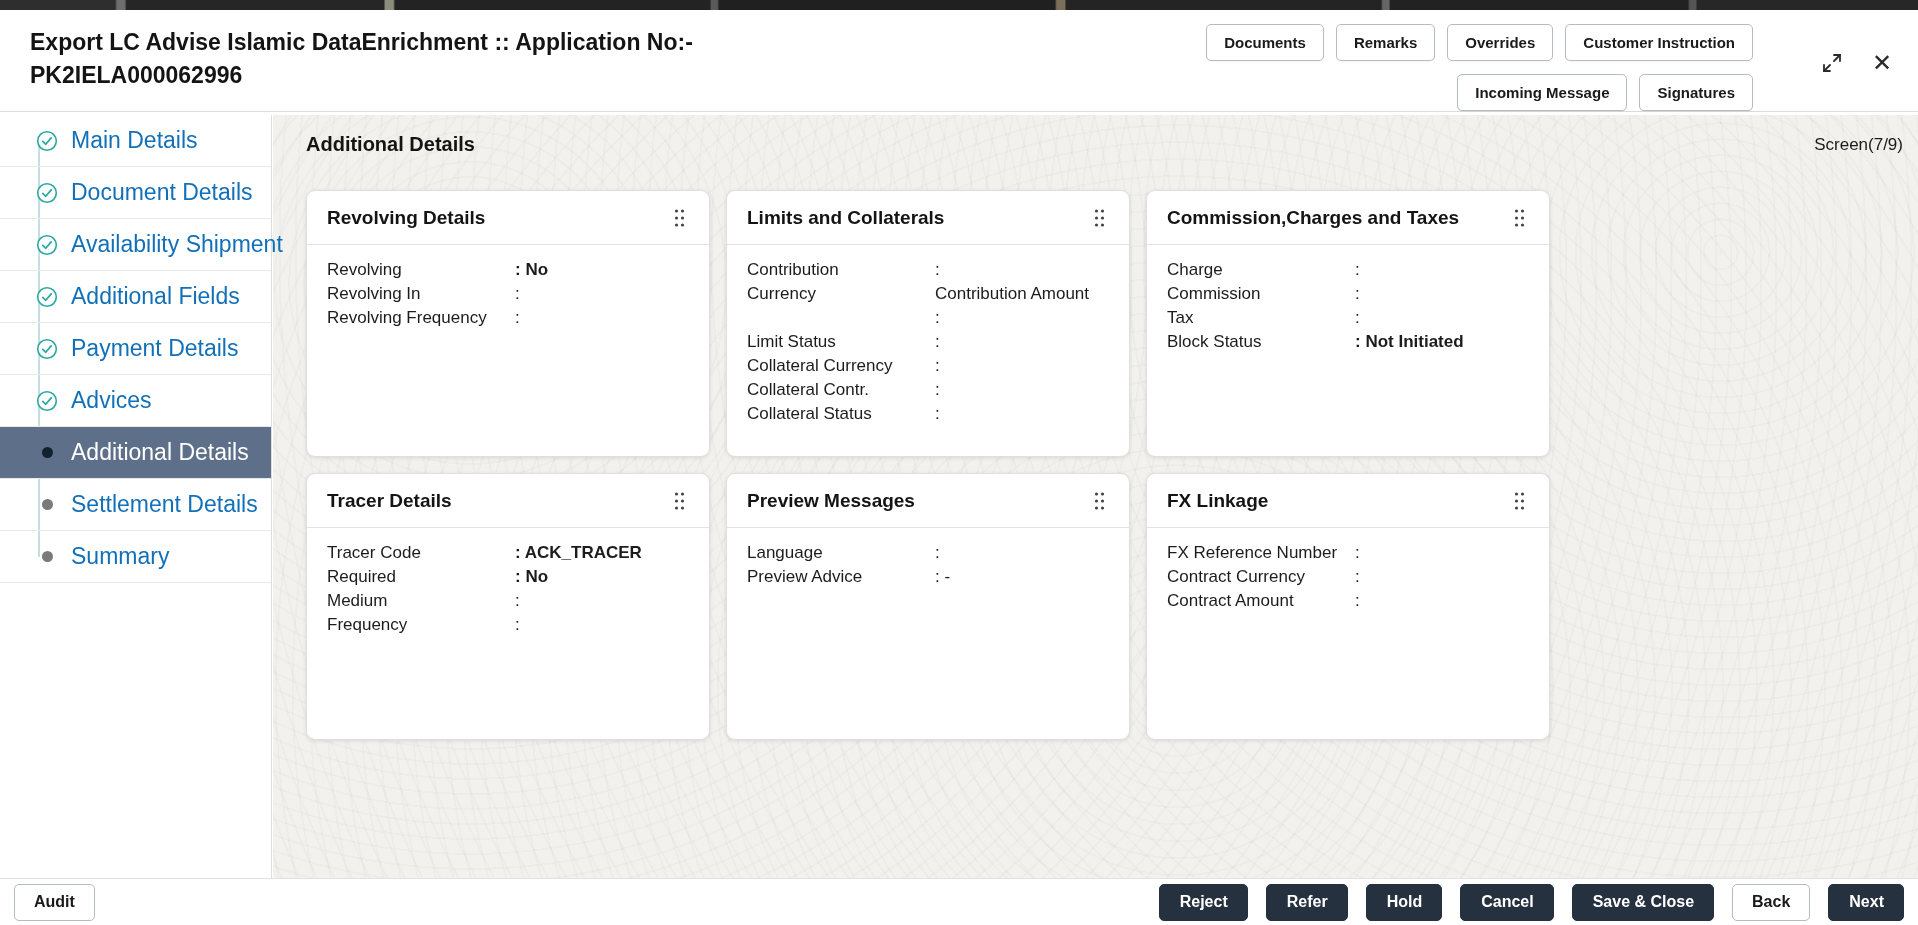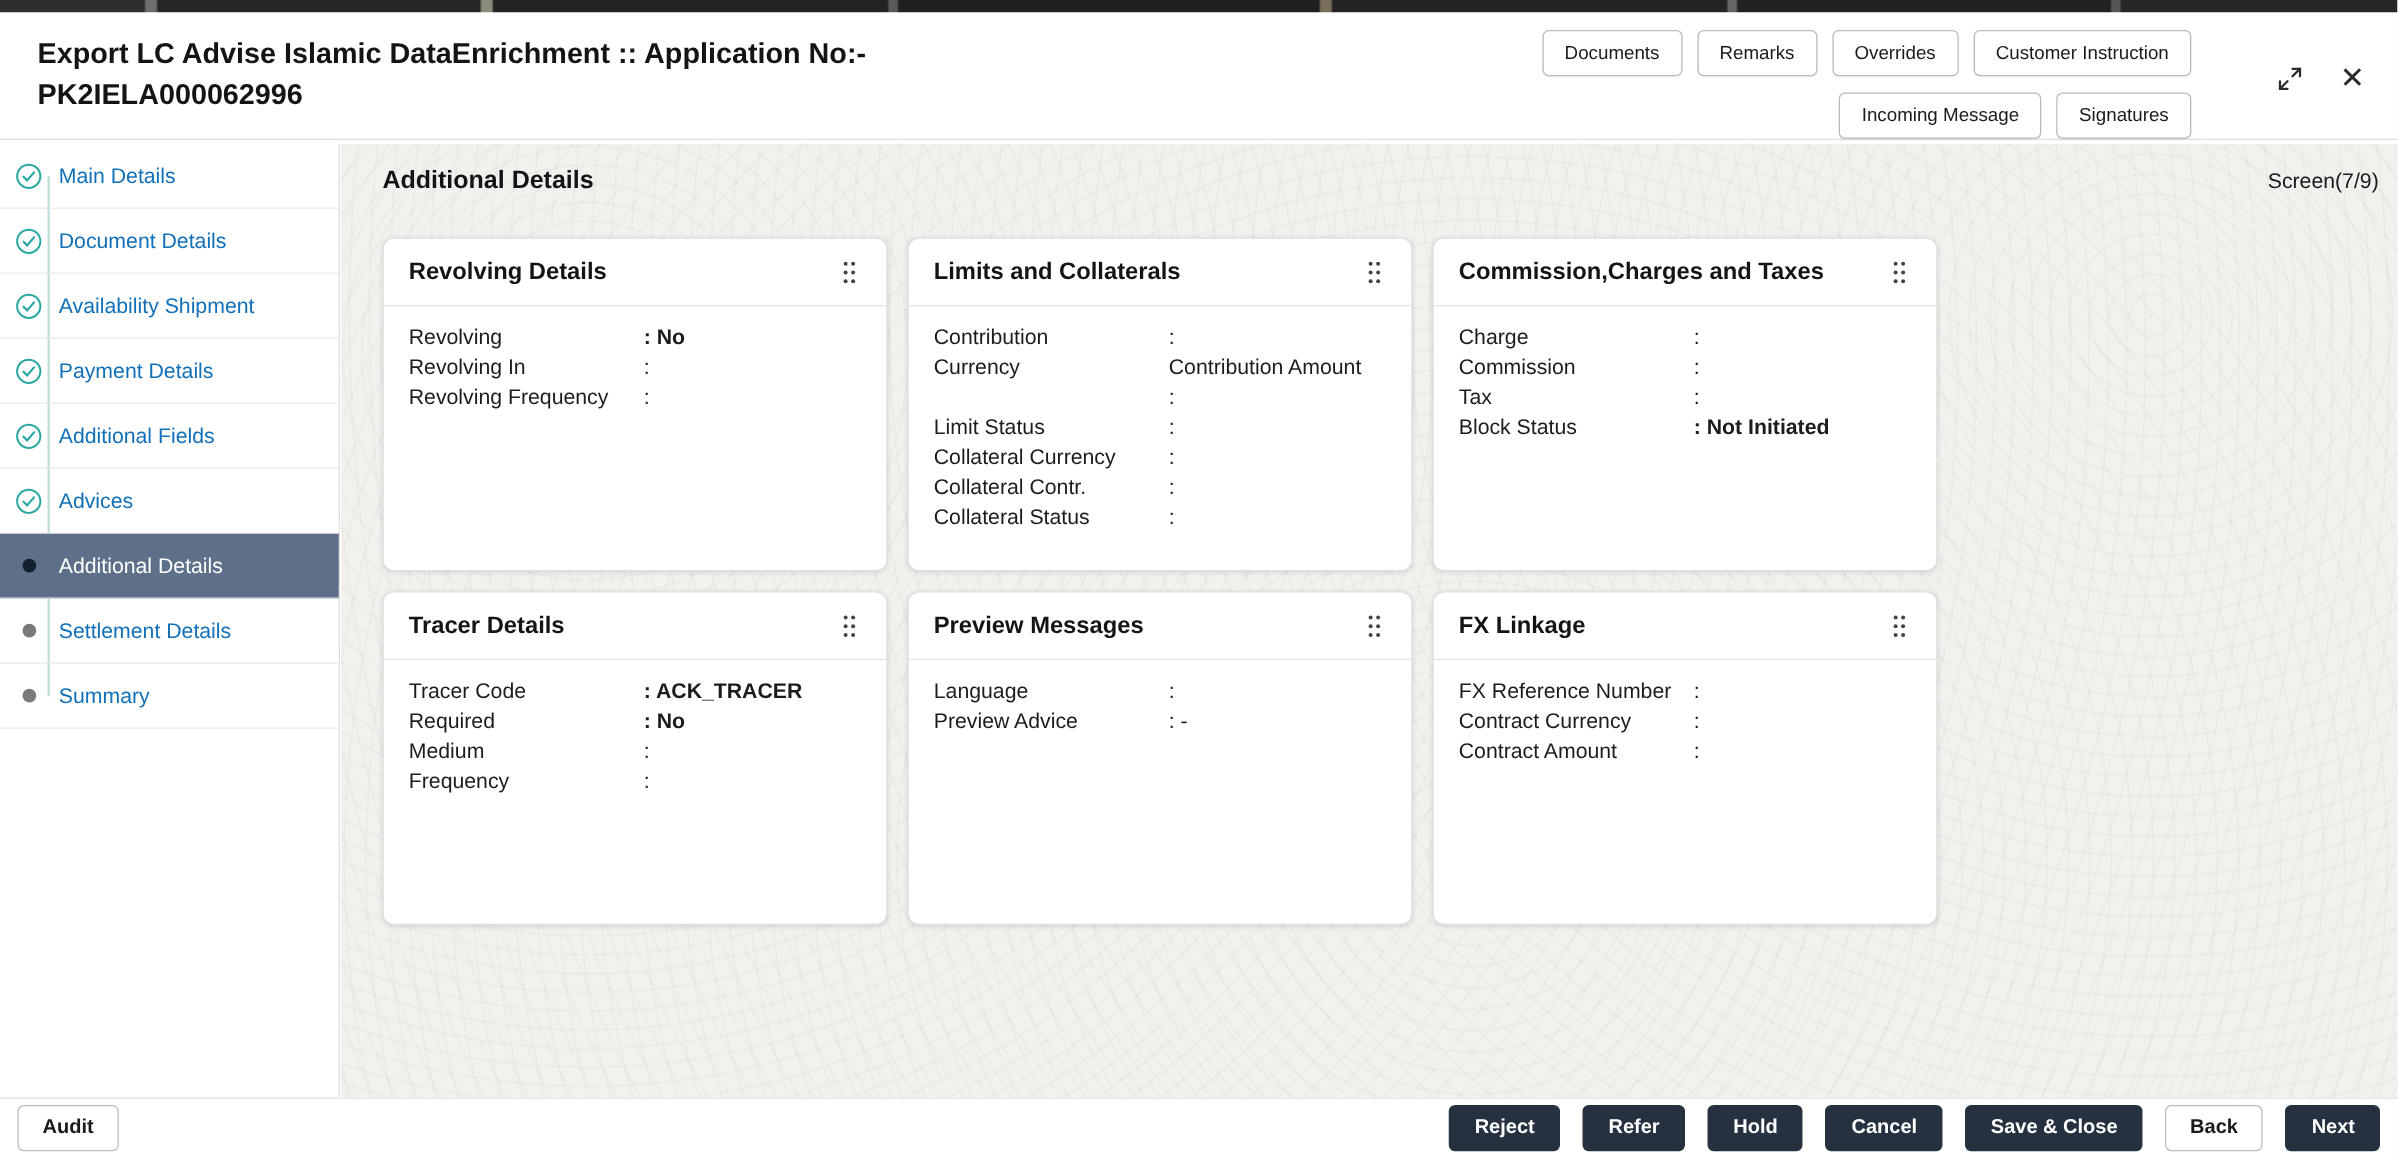--- a/index.html
+++ b/index.html
@@ -18,34 +18,34 @@
 
   
   .header { position:absolute; top:10px; left:0; width:100%; height:102px; background:#fff;
     border-bottom:1px solid #dcdcdc; z-index:5; }
   .app-title { position:absolute; left:30px; top:16px; font-size:23px; font-weight:bold;
     line-height:1.45; white-space:pre-line; color:#141414; max-width:960px; }
   .header-actions { position:absolute; top:14px; right:165px; display:flex; flex-direction:column;
     align-items:flex-end; gap:13px; }
   .actions-row { display:flex; gap:12px; }
   .hbtn { height:37px; padding:0 17px; background:#fff; border:1px solid #b6bac1; border-radius:5px;
-    font-family:"Liberation Sans", sans-serif; font-size:15px; font-weight:400; color:#1a1a1a;
+    font-family:"Liberation Sans", sans-serif; font-size:15px; font-weight:700; color:#1a1a1a;
     display:flex; align-items:center; cursor:pointer; box-shadow:0 1px 1px rgba(0,0,0,0.04); }
   .win-icons { position:absolute; top:0; right:26px; height:105px; display:flex; align-items:center; gap:28px; }
   .win-icon { cursor:pointer; display:flex; align-items:center; justify-content:center; }
   .close-glyph { font-size:24px; color:#2b2b2b; line-height:1; }
 
   
   .sidebar { position:absolute; top:115px; left:0; width:272px; bottom:47px; background:#fff;
     border-right:1px solid #dddddd; z-index:3; }
   .side-items { position:relative; }
   .side-connector { position:absolute; left:38px; top:26px; width:2px; height:416px;
     background:#c3dfde; z-index:0; }
   .side-item { position:relative; z-index:1; height:52px; display:flex; align-items:center; gap:13px;
-    padding-left:12px; border-bottom:1px solid #e9e9e9; font-size:17px; color:#1270b8; cursor:pointer;
+    padding-left:36px; border-bottom:1px solid #e9e9e9; font-size:23px; color:#1270b8; cursor:pointer;
     background:transparent; }
   .side-item.active { background:#5e7089; color:#ffffff; }
   .side-icon { width:22px; height:22px; display:flex; align-items:center; justify-content:center; flex-shrink:0; }
   .dot { width:11px; height:11px; border-radius:50%; background:#7a7a7a; }
   .active-dot { background:#13202e; }
   .side-label { white-space:nowrap; }
 
   
   .content { position:absolute; top:115px; left:273px; right:0; bottom:47px;
     background-color:#f2f1ee;
@@ -143,30 +143,30 @@
         </span>
         <span class="side-label">Availability Shipment</span>
       </div>
       <div class="side-item done">
         <span class="side-icon">
           <svg width="22" height="22" viewBox="0 0 22 22">
             <circle cx="11" cy="11" r="9.3" fill="#ffffff" stroke="#2aa8a1" stroke-width="1.6"></circle>
             <path d="M6.8 11.4l2.9 2.9 5.5-6.4" fill="none" stroke="#2aa8a1" stroke-width="1.8" stroke-linecap="round"></path>
           </svg>
         </span>
+        <span class="side-label">Additional Fields</span>
+      </div>
+      <div class="side-item done">
+        <span class="side-icon">
+          <svg width="22" height="22" viewBox="0 0 22 22">
+            <circle cx="11" cy="11" r="9.3" fill="#ffffff" stroke="#2aa8a1" stroke-width="1.6"></circle>
+            <path d="M6.8 11.4l2.9 2.9 5.5-6.4" fill="none" stroke="#2aa8a1" stroke-width="1.8" stroke-linecap="round"></path>
+          </svg>
+        </span>
         <span class="side-label">Payment Details</span>
-      </div>
-      <div class="side-item done">
-        <span class="side-icon">
-          <svg width="22" height="22" viewBox="0 0 22 22">
-            <circle cx="11" cy="11" r="9.3" fill="#ffffff" stroke="#2aa8a1" stroke-width="1.6"></circle>
-            <path d="M6.8 11.4l2.9 2.9 5.5-6.4" fill="none" stroke="#2aa8a1" stroke-width="1.8" stroke-linecap="round"></path>
-          </svg>
-        </span>
-        <span class="side-label">Additional Fields</span>
       </div>
       <div class="side-item done">
         <span class="side-icon">
           <svg width="22" height="22" viewBox="0 0 22 22">
             <circle cx="11" cy="11" r="9.3" fill="#ffffff" stroke="#2aa8a1" stroke-width="1.6"></circle>
             <path d="M6.8 11.4l2.9 2.9 5.5-6.4" fill="none" stroke="#2aa8a1" stroke-width="1.8" stroke-linecap="round"></path>
           </svg>
         </span>
         <span class="side-label">Advices</span>
       </div>

